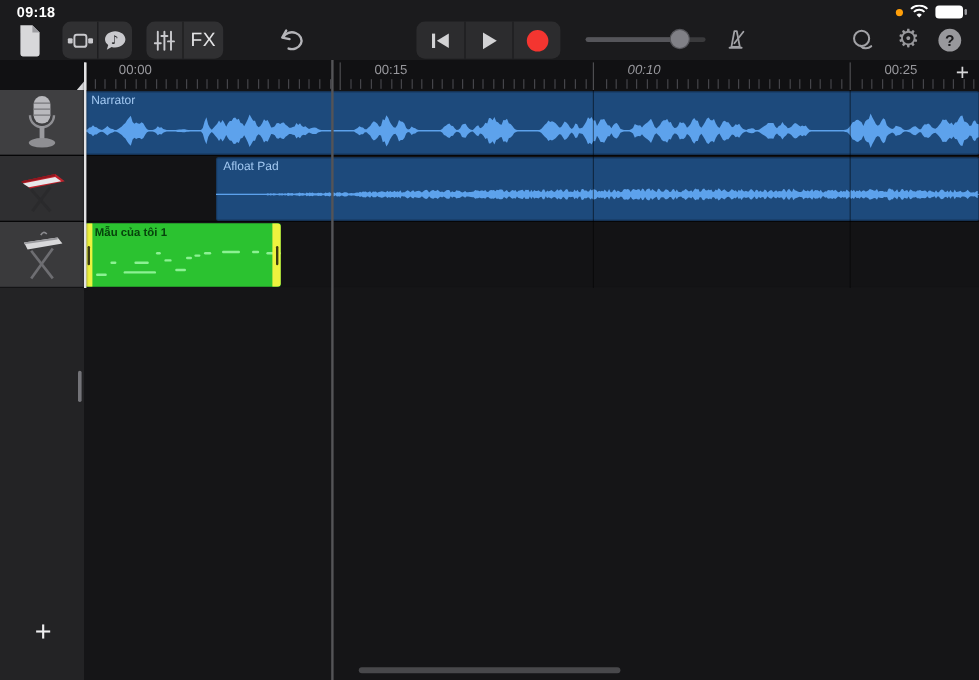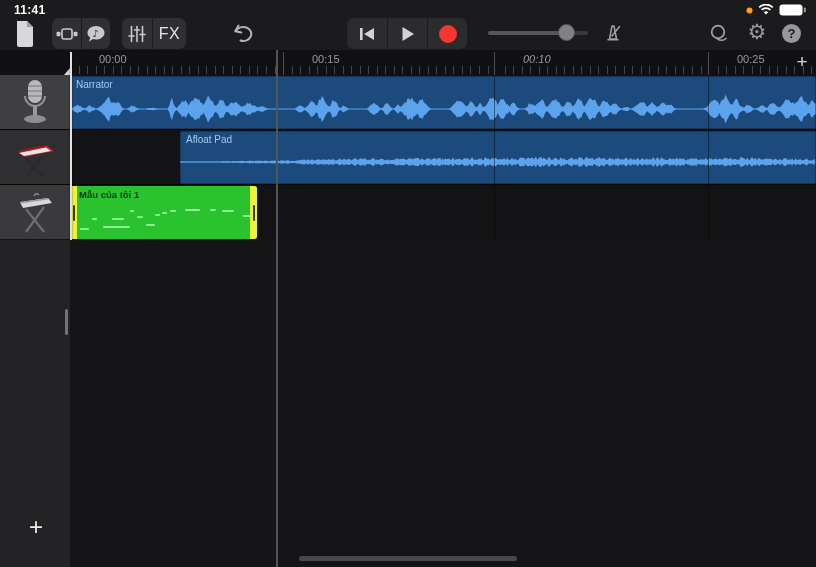--- a/index.html
+++ b/index.html
@@ -70,21 +70,21 @@
   #hscroll { position:absolute; border-radius:3px; background:#48484b; cursor:pointer; }
   .icon-stroke { stroke:#c9c9cd; fill:none; stroke-width:1.6; stroke-linecap:round; stroke-linejoin:round; }
   .icon-fill { fill:#c9c9cd; }
 </style>
 </head>
 <body>
 
 <div id="screen">
 
   <div id="topbar">
-    <div id="status-time">11:41</div>
+    <div id="status-time">09:18</div>
     <div id="status-right">
       <svg width="7" height="7">
           <circle cx="3.5" cy="3.5" r="3" fill="#ff9f0a"></circle>
         </svg>
       <svg width="16" height="12" viewBox="0 0 16 12">
         <path d="M8 10.6 L10.2 8.2 A3.4 3.4 0 0 0 5.8 8.2 Z" fill="#fff"></path>
         <path d="M3.6 5.9 A6.3 6.3 0 0 1 12.4 5.9" stroke="#fff" stroke-width="1.7" fill="none"></path>
         <path d="M1.2 3.4 A9.6 9.6 0 0 1 14.8 3.4" stroke="#fff" stroke-width="1.7" fill="none"></path>
       </svg>
       <svg width="27" height="12" viewBox="0 0 27 12">
@@ -338,21 +338,21 @@
     </div>
 
     <div class="region audio" id="region-afloat" style="top: 56px; left: 180px; width: 636px;">
       <span class="region-label">Afloat Pad</span>
       <svg id="wave-afloat" width="636" height="53">
           <polygon points="0.0,30.5 1.2,30.5 2.4,30.5 3.6,30.5 4.8,30.5 6.0,30.5 7.2,30.5 8.4,30.5 9.6,30.5 10.8,30.5 12.0,30.5 13.2,30.5 14.4,30.5 15.6,30.5 16.8,30.5 18.0,30.5 19.2,30.5 20.4,30.5 21.6,30.5 22.8,30.5 24.0,30.5 25.2,30.5 26.4,30.5 27.6,30.5 28.8,30.5 30.0,30.5 31.2,30.5 32.4,30.5 33.6,30.5 34.8,30.5 36.0,30.5 37.2,30.5 38.4,30.5 39.6,30.5 40.8,30.5 42.0,30.5 43.2,30.1 44.4,30.5 45.6,30.0 46.8,30.5 48.0,30.0 49.2,30.3 50.4,30.5 51.6,30.4 52.8,30.1 54.0,30.3 55.2,30.1 56.4,30.5 57.6,30.1 58.8,30.5 60.0,29.7 61.2,30.1 62.4,30.0 63.6,29.8 64.8,30.4 66.0,30.3 67.2,30.1 68.4,30.0 69.6,29.5 70.8,30.1 72.0,29.8 73.2,30.1 74.4,30.4 75.6,29.4 76.8,30.0 78.0,29.5 79.2,29.9 80.4,29.5 81.6,30.1 82.8,30.0 84.0,30.0 85.2,29.6 86.4,29.9 87.6,29.7 88.8,30.2 90.0,30.2 91.2,29.4 92.4,29.8 93.6,29.7 94.8,29.2 96.0,30.3 97.2,29.4 98.4,29.4 99.6,30.2 100.8,29.2 102.0,29.5 103.2,29.3 104.4,30.1 105.6,29.8 106.8,29.3 108.0,29.3 109.2,29.4 110.4,30.2 111.6,30.0 112.8,29.8 114.0,30.1 115.2,30.0 116.4,29.6 117.6,29.4 118.8,29.6 120.0,28.8 121.2,29.5 122.4,28.6 123.6,28.7 124.8,28.5 126.0,29.5 127.2,29.0 128.4,28.3 129.6,29.8 130.8,28.6 132.0,28.7 133.2,28.6 134.4,29.7 135.6,28.9 136.8,28.7 138.0,28.3 139.2,28.5 140.4,29.0 141.6,29.3 142.8,28.0 144.0,28.9 145.2,28.2 146.4,28.9 147.6,28.8 148.8,28.0 150.0,29.0 151.2,28.3 152.4,29.1 153.6,27.6 154.8,29.6 156.0,29.2 157.2,29.2 158.4,28.4 159.6,27.6 160.8,28.2 162.0,29.2 163.2,28.2 164.4,27.6 165.6,28.9 166.8,28.4 168.0,28.2 169.2,28.0 170.4,28.5 171.6,29.5 172.8,28.4 174.0,27.6 175.2,27.2 176.4,27.7 177.6,29.5 178.8,28.3 180.0,27.5 181.2,27.3 182.4,28.2 183.6,27.9 184.8,27.1 186.0,28.4 187.2,29.1 188.4,28.5 189.6,29.2 190.8,28.6 192.0,27.5 193.2,27.3 194.4,27.4 195.6,29.5 196.8,28.3 198.0,29.0 199.2,28.9 200.4,27.6 201.6,28.0 202.8,27.9 204.0,28.7 205.2,29.5 206.4,29.1 207.6,28.2 208.8,29.2 210.0,29.3 211.2,29.1 212.4,28.9 213.6,28.7 214.8,28.6 216.0,27.4 217.2,27.7 218.4,27.8 219.6,28.4 220.8,27.8 222.0,27.8 223.2,28.1 224.4,27.4 225.6,28.7 226.8,28.9 228.0,27.7 229.2,27.3 230.4,27.6 231.6,27.4 232.8,28.4 234.0,27.2 235.2,27.6 236.4,26.9 237.6,27.0 238.8,27.1 240.0,28.9 241.2,28.1 242.4,27.3 243.6,29.0 244.8,29.2 246.0,28.0 247.2,27.3 248.4,27.9 249.6,27.3 250.8,29.2 252.0,28.0 253.2,27.8 254.4,27.3 255.6,27.2 256.8,28.8 258.0,27.1 259.2,27.3 260.4,27.1 261.6,29.2 262.8,27.2 264.0,29.1 265.2,27.4 266.4,28.2 267.6,28.1 268.8,27.6 270.0,28.6 271.2,29.1 272.4,27.0 273.6,27.0 274.8,29.4 276.0,27.7 277.2,28.6 278.4,27.9 279.6,27.4 280.8,28.4 282.0,28.9 283.2,28.2 284.4,26.8 285.6,27.9 286.8,26.9 288.0,27.2 289.2,29.1 290.4,28.2 291.6,26.7 292.8,26.7 294.0,29.1 295.2,28.6 296.4,28.8 297.6,29.0 298.8,27.0 300.0,28.5 301.2,27.1 302.4,29.1 303.6,29.2 304.8,26.4 306.0,26.6 307.2,28.0 308.4,27.5 309.6,28.5 310.8,28.5 312.0,26.8 313.2,27.7 314.4,26.7 315.6,27.0 316.8,27.4 318.0,28.9 319.2,28.0 320.4,28.5 321.6,27.9 322.8,28.5 324.0,26.9 325.2,28.6 326.4,28.8 327.6,26.6 328.8,29.2 330.0,29.2 331.2,27.5 332.4,27.0 333.6,29.1 334.8,27.8 336.0,28.3 337.2,29.3 338.4,28.8 339.6,26.9 340.8,26.6 342.0,26.9 343.2,26.5 344.4,27.2 345.6,29.0 346.8,27.2 348.0,26.6 349.2,27.1 350.4,27.4 351.6,26.7 352.8,26.8 354.0,28.4 355.2,26.1 356.4,26.8 357.6,28.8 358.8,26.9 360.0,26.2 361.2,26.1 362.4,28.2 363.6,26.6 364.8,27.6 366.0,28.4 367.2,29.1 368.4,26.3 369.6,26.6 370.8,28.4 372.0,28.7 373.2,28.5 374.4,27.0 375.6,26.9 376.8,27.5 378.0,28.9 379.2,28.8 380.4,27.0 381.6,26.6 382.8,28.8 384.0,26.9 385.2,28.7 386.4,29.0 387.6,29.3 388.8,27.9 390.0,27.7 391.2,26.4 392.4,27.1 393.6,28.4 394.8,28.4 396.0,27.6 397.2,29.0 398.4,27.1 399.6,26.1 400.8,27.0 402.0,26.6 403.2,28.9 404.4,28.4 405.6,26.4 406.8,26.1 408.0,27.6 409.2,27.7 410.4,27.0 411.6,27.5 412.8,27.0 414.0,28.9 415.2,28.5 416.4,27.0 417.6,27.8 418.8,25.9 420.0,26.7 421.2,28.3 422.4,27.5 423.6,26.8 424.8,27.8 426.0,28.8 427.2,29.1 428.4,28.2 429.6,26.7 430.8,27.2 432.0,28.2 433.2,27.5 434.4,29.2 435.6,27.2 436.8,28.1 438.0,26.4 439.2,28.2 440.4,28.6 441.6,28.0 442.8,28.5 444.0,28.6 445.2,26.9 446.4,26.8 447.6,27.9 448.8,29.2 450.0,27.2 451.2,27.4 452.4,29.1 453.6,27.8 454.8,28.7 456.0,28.8 457.2,26.9 458.4,27.6 459.6,29.4 460.8,28.3 462.0,27.6 463.2,27.5 464.4,29.2 465.6,28.3 466.8,27.5 468.0,28.8 469.2,28.1 470.4,28.4 471.6,28.4 472.8,26.5 474.0,27.0 475.2,29.2 476.4,27.3 477.6,26.3 478.8,27.9 480.0,28.9 481.2,26.1 482.4,27.5 483.6,28.0 484.8,28.5 486.0,29.0 487.2,28.9 488.4,28.6 489.6,26.8 490.8,27.9 492.0,28.3 493.2,27.5 494.4,28.5 495.6,27.7 496.8,26.5 498.0,28.7 499.2,27.4 500.4,27.5 501.6,27.5 502.8,28.6 504.0,27.1 505.2,29.3 506.4,29.4 507.6,28.3 508.8,28.6 510.0,27.4 511.2,27.6 512.4,27.7 513.6,27.2 514.8,28.1 516.0,27.1 517.2,28.0 518.4,29.2 519.6,28.9 520.8,27.7 522.0,28.8 523.2,28.2 524.4,28.8 525.6,26.9 526.8,28.2 528.0,28.9 529.2,27.1 530.4,28.3 531.6,27.2 532.8,29.1 534.0,27.8 535.2,28.3 536.4,27.4 537.6,29.0 538.8,28.0 540.0,27.5 541.2,28.6 542.4,28.4 543.6,27.8 544.8,26.5 546.0,27.0 547.2,27.4 548.4,28.0 549.6,27.7 550.8,26.5 552.0,28.7 553.2,28.2 554.4,28.1 555.6,28.1 556.8,28.8 558.0,28.6 559.2,28.9 560.4,26.3 561.6,26.0 562.8,27.0 564.0,27.0 565.2,28.7 566.4,28.1 567.6,26.7 568.8,29.2 570.0,28.7 571.2,26.8 572.4,26.6 573.6,28.3 574.8,27.8 576.0,27.3 577.2,29.3 578.4,26.9 579.6,27.3 580.8,28.4 582.0,28.4 583.2,28.8 584.4,27.7 585.6,27.7 586.8,27.4 588.0,28.1 589.2,28.1 590.4,27.8 591.6,27.9 592.8,29.4 594.0,28.0 595.2,27.7 596.4,28.6 597.6,28.8 598.8,29.4 600.0,27.5 601.2,29.2 602.4,29.3 603.6,27.6 604.8,27.0 606.0,27.3 607.2,28.7 608.4,29.0 609.6,27.8 610.8,29.4 612.0,27.3 613.2,29.1 614.4,29.4 615.6,26.9 616.8,28.9 618.0,28.7 619.2,28.6 620.4,28.0 621.6,29.2 622.8,29.3 624.0,29.0 625.2,28.4 626.4,27.2 627.6,28.6 628.8,29.4 630.0,29.4 631.2,29.3 632.4,29.4 633.6,28.4 634.8,28.1 634.8,33.9 633.6,33.6 632.4,32.6 631.2,32.7 630.0,32.6 628.8,32.6 627.6,33.4 626.4,34.8 625.2,33.6 624.0,33.0 622.8,32.7 621.6,32.8 620.4,34.0 619.2,33.4 618.0,33.3 616.8,33.1 615.6,35.1 614.4,32.6 613.2,32.9 612.0,34.7 610.8,32.6 609.6,34.2 608.4,33.0 607.2,33.3 606.0,34.7 604.8,35.0 603.6,34.4 602.4,32.7 601.2,32.8 600.0,34.5 598.8,32.6 597.6,33.2 596.4,33.4 595.2,34.3 594.0,34.0 592.8,32.6 591.6,34.1 590.4,34.2 589.2,33.9 588.0,33.9 586.8,34.6 585.6,34.3 584.4,34.3 583.2,33.2 582.0,33.6 580.8,33.6 579.6,34.7 578.4,35.1 577.2,32.7 576.0,34.7 574.8,34.2 573.6,33.7 572.4,35.4 571.2,35.2 570.0,33.3 568.8,32.8 567.6,35.3 566.4,33.9 565.2,33.3 564.0,35.0 562.8,35.0 561.6,36.0 560.4,35.7 559.2,33.1 558.0,33.4 556.8,33.2 555.6,33.9 554.4,33.9 553.2,33.8 552.0,33.3 550.8,35.5 549.6,34.3 548.4,34.0 547.2,34.6 546.0,35.0 544.8,35.5 543.6,34.2 542.4,33.6 541.2,33.4 540.0,34.5 538.8,34.0 537.6,33.0 536.4,34.6 535.2,33.7 534.0,34.2 532.8,32.9 531.6,34.8 530.4,33.7 529.2,34.9 528.0,33.1 526.8,33.8 525.6,35.1 524.4,33.2 523.2,33.8 522.0,33.2 520.8,34.3 519.6,33.1 518.4,32.8 517.2,34.0 516.0,34.9 514.8,33.9 513.6,34.8 512.4,34.3 511.2,34.4 510.0,34.6 508.8,33.4 507.6,33.7 506.4,32.6 505.2,32.7 504.0,34.9 502.8,33.4 501.6,34.5 500.4,34.5 499.2,34.6 498.0,33.3 496.8,35.5 495.6,34.3 494.4,33.5 493.2,34.5 492.0,33.7 490.8,34.1 489.6,35.2 488.4,33.4 487.2,33.1 486.0,33.0 484.8,33.5 483.6,34.0 482.4,34.5 481.2,35.9 480.0,33.1 478.8,34.1 477.6,35.7 476.4,34.7 475.2,32.8 474.0,35.0 472.8,35.5 471.6,33.6 470.4,33.6 469.2,33.9 468.0,33.2 466.8,34.5 465.6,33.7 464.4,32.8 463.2,34.5 462.0,34.4 460.8,33.7 459.6,32.6 458.4,34.4 457.2,35.1 456.0,33.2 454.8,33.3 453.6,34.2 452.4,32.9 451.2,34.6 450.0,34.8 448.8,32.8 447.6,34.1 446.4,35.2 445.2,35.1 444.0,33.4 442.8,33.5 441.6,34.0 440.4,33.4 439.2,33.8 438.0,35.6 436.8,33.9 435.6,34.8 434.4,32.8 433.2,34.5 432.0,33.8 430.8,34.8 429.6,35.3 428.4,33.8 427.2,32.9 426.0,33.2 424.8,34.2 423.6,35.2 422.4,34.5 421.2,33.7 420.0,35.3 418.8,36.1 417.6,34.2 416.4,35.0 415.2,33.5 414.0,33.1 412.8,35.0 411.6,34.5 410.4,35.0 409.2,34.3 408.0,34.4 406.8,35.9 405.6,35.6 404.4,33.6 403.2,33.1 402.0,35.4 400.8,35.0 399.6,35.9 398.4,34.9 397.2,33.0 396.0,34.4 394.8,33.6 393.6,33.6 392.4,34.9 391.2,35.6 390.0,34.3 388.8,34.1 387.6,32.7 386.4,33.0 385.2,33.3 384.0,35.1 382.8,33.2 381.6,35.4 380.4,35.0 379.2,33.2 378.0,33.1 376.8,34.5 375.6,35.1 374.4,35.0 373.2,33.5 372.0,33.3 370.8,33.6 369.6,35.4 368.4,35.7 367.2,32.9 366.0,33.6 364.8,34.4 363.6,35.4 362.4,33.8 361.2,35.9 360.0,35.8 358.8,35.1 357.6,33.2 356.4,35.2 355.2,35.9 354.0,33.6 352.8,35.2 351.6,35.3 350.4,34.6 349.2,34.9 348.0,35.4 346.8,34.8 345.6,33.0 344.4,34.8 343.2,35.5 342.0,35.1 340.8,35.4 339.6,35.1 338.4,33.2 337.2,32.7 336.0,33.7 334.8,34.2 333.6,32.9 332.4,35.0 331.2,34.5 330.0,32.8 328.8,32.8 327.6,35.4 326.4,33.2 325.2,33.4 324.0,35.1 322.8,33.5 321.6,34.1 320.4,33.5 319.2,34.0 318.0,33.1 316.8,34.6 315.6,35.0 314.4,35.3 313.2,34.3 312.0,35.2 310.8,33.5 309.6,33.5 308.4,34.5 307.2,34.0 306.0,35.4 304.8,35.6 303.6,32.8 302.4,32.9 301.2,34.9 300.0,33.5 298.8,35.0 297.6,33.0 296.4,33.2 295.2,33.4 294.0,32.9 292.8,35.3 291.6,35.3 290.4,33.8 289.2,32.9 288.0,34.8 286.8,35.1 285.6,34.1 284.4,35.2 283.2,33.8 282.0,33.1 280.8,33.6 279.6,34.6 278.4,34.1 277.2,33.4 276.0,34.3 274.8,32.6 273.6,35.0 272.4,35.0 271.2,32.9 270.0,33.4 268.8,34.4 267.6,33.9 266.4,33.8 265.2,34.6 264.0,32.9 262.8,34.8 261.6,32.8 260.4,34.9 259.2,34.7 258.0,34.9 256.8,33.2 255.6,34.8 254.4,34.7 253.2,34.2 252.0,34.0 250.8,32.8 249.6,34.7 248.4,34.1 247.2,34.7 246.0,34.0 244.8,32.8 243.6,33.0 242.4,34.7 241.2,33.9 240.0,33.1 238.8,34.9 237.6,35.0 236.4,35.1 235.2,34.4 234.0,34.8 232.8,33.6 231.6,34.6 230.4,34.4 229.2,34.7 228.0,34.3 226.8,33.1 225.6,33.3 224.4,34.6 223.2,33.9 222.0,34.2 220.8,34.2 219.6,33.6 218.4,34.2 217.2,34.3 216.0,34.6 214.8,33.4 213.6,33.3 212.4,33.1 211.2,32.9 210.0,32.7 208.8,32.8 207.6,33.8 206.4,32.9 205.2,32.5 204.0,33.3 202.8,34.1 201.6,34.0 200.4,34.4 199.2,33.1 198.0,33.0 196.8,33.7 195.6,32.5 194.4,34.6 193.2,34.7 192.0,34.5 190.8,33.4 189.6,32.8 188.4,33.5 187.2,32.9 186.0,33.6 184.8,34.9 183.6,34.1 182.4,33.8 181.2,34.7 180.0,34.5 178.8,33.7 177.6,32.5 176.4,34.3 175.2,34.8 174.0,34.4 172.8,33.6 171.6,32.5 170.4,33.5 169.2,34.0 168.0,33.8 166.8,33.6 165.6,33.1 164.4,34.4 163.2,33.8 162.0,32.8 160.8,33.8 159.6,34.4 158.4,33.6 157.2,32.8 156.0,32.8 154.8,32.4 153.6,34.4 152.4,32.9 151.2,33.7 150.0,33.0 148.8,34.0 147.6,33.2 146.4,33.1 145.2,33.8 144.0,33.1 142.8,34.0 141.6,32.7 140.4,33.0 139.2,33.5 138.0,33.7 136.8,33.3 135.6,33.1 134.4,32.3 133.2,33.4 132.0,33.3 130.8,33.4 129.6,32.2 128.4,33.7 127.2,33.0 126.0,32.5 124.8,33.5 123.6,33.3 122.4,33.4 121.2,32.5 120.0,33.2 118.8,32.4 117.6,32.6 116.4,32.4 115.2,32.0 114.0,31.9 112.8,32.2 111.6,32.0 110.4,31.8 109.2,32.6 108.0,32.7 106.8,32.7 105.6,32.2 104.4,31.9 103.2,32.7 102.0,32.5 100.8,32.8 99.6,31.8 98.4,32.6 97.2,32.6 96.0,31.7 94.8,32.8 93.6,32.3 92.4,32.2 91.2,32.6 90.0,31.8 88.8,31.8 87.6,32.3 86.4,32.1 85.2,32.4 84.0,32.0 82.8,32.0 81.6,31.9 80.4,32.5 79.2,32.1 78.0,32.5 76.8,32.0 75.6,32.6 74.4,31.6 73.2,31.9 72.0,32.2 70.8,31.9 69.6,32.5 68.4,32.0 67.2,31.9 66.0,31.7 64.8,31.6 63.6,32.2 62.4,32.0 61.2,31.9 60.0,32.3 58.8,31.5 57.6,31.9 56.4,31.5 55.2,31.9 54.0,31.7 52.8,31.9 51.6,31.6 50.4,31.5 49.2,31.7 48.0,32.0 46.8,31.5 45.6,32.0 44.4,31.5 43.2,31.9 42.0,31.5 40.8,31.5 39.6,31.5 38.4,31.5 37.2,31.5 36.0,31.5 34.8,31.5 33.6,31.5 32.4,31.5 31.2,31.5 30.0,31.5 28.8,31.5 27.6,31.5 26.4,31.5 25.2,31.5 24.0,31.5 22.8,31.5 21.6,31.5 20.4,31.5 19.2,31.5 18.0,31.5 16.8,31.5 15.6,31.5 14.4,31.5 13.2,31.5 12.0,31.5 10.8,31.5 9.6,31.5 8.4,31.5 7.2,31.5 6.0,31.5 4.8,31.5 3.6,31.5 2.4,31.5 1.2,31.5 0.0,31.5" fill="#5da2ec"></polygon>
           <line x1="0" x2="636" y1="31" y2="31" stroke="#5da2ec" stroke-width="0.8" opacity="0.8"></line>
         </svg>
     </div>
 
-    <div class="region" id="region-green" style="top: 111px; left: 70px; width: 187px;">
+    <div class="region" id="region-green" style="top: 111px; left: 70px; width: 164px;">
       <div class="sel-edge left">
           <div class="sel-notch"></div>
         </div>
       <div class="sel-edge right">
           <div class="sel-notch"></div>
         </div>
       <span class="region-label">Mẫu của tôi 1</span>
       <div id="notes-layer">
           <div class="midi-note" style="left: 22px; top: 32px; width: 5px;"></div>
           <div class="midi-note" style="left: 42px; top: 32px; width: 12px;"></div>

